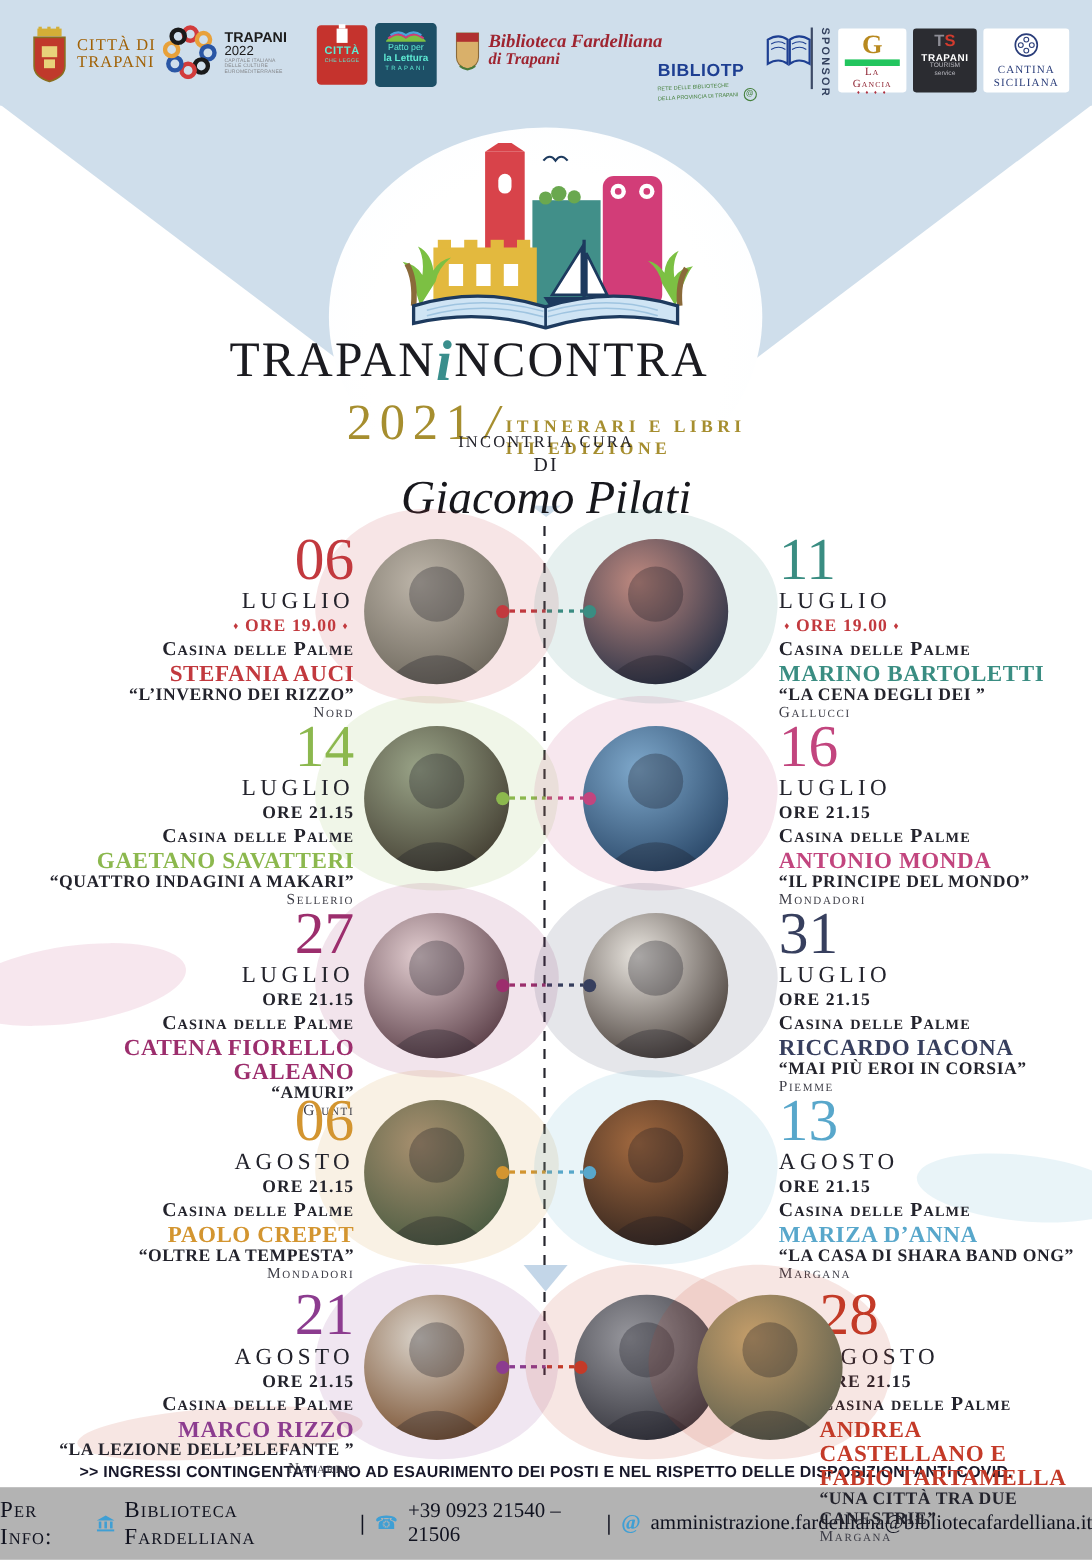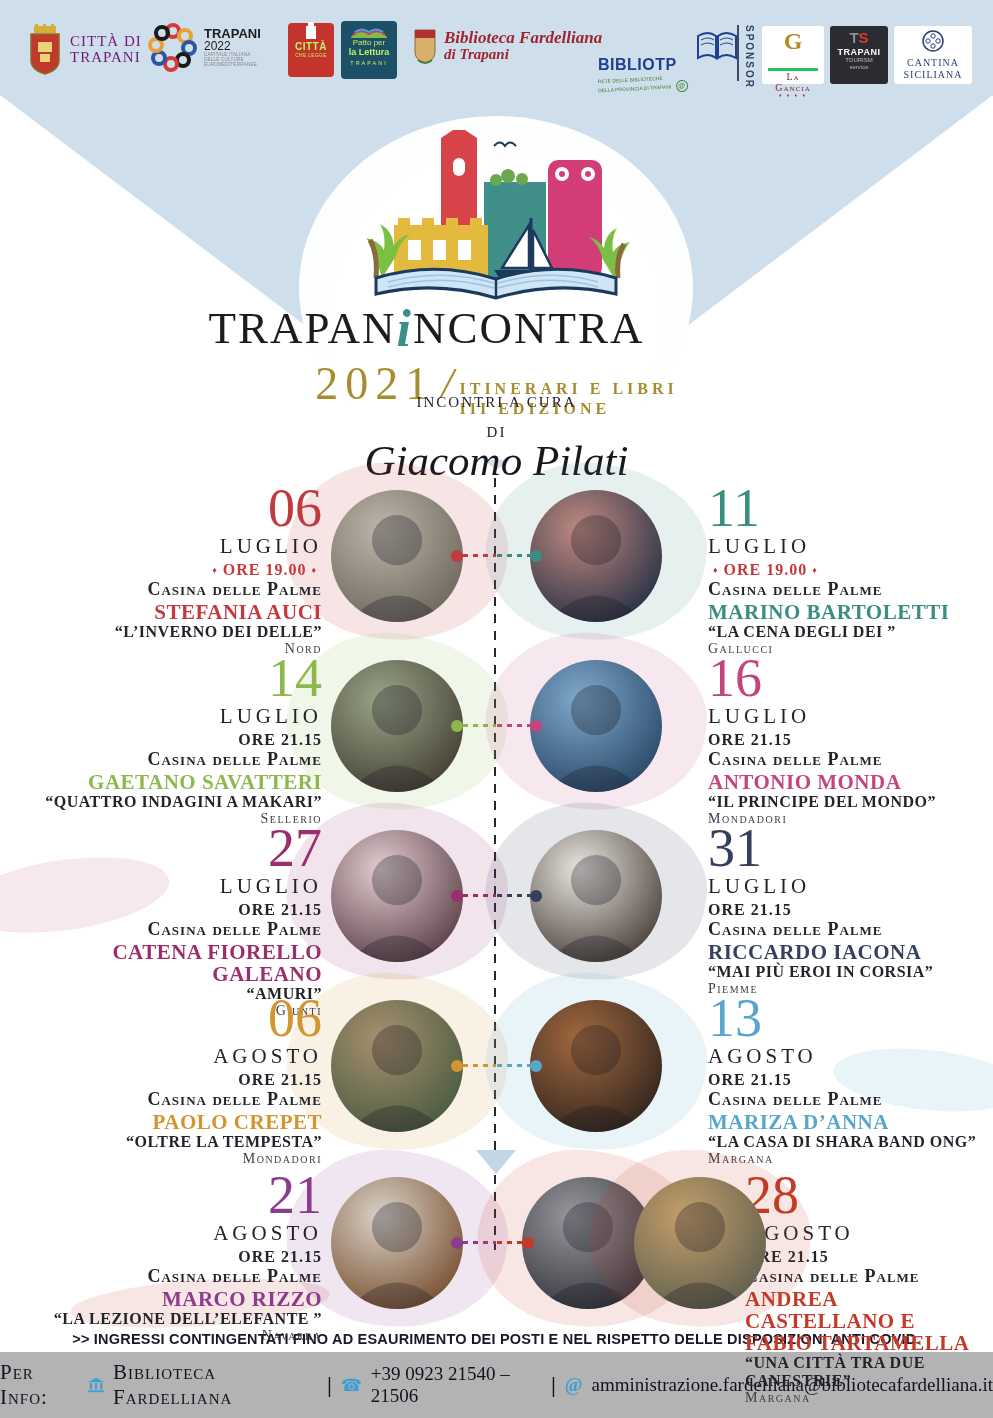--- a/index.html
+++ b/index.html
@@ -8,26 +8,26 @@
   
   .band{position:absolute;left:0;top:0;width:993px;height:96px;background:#cfdeeb;}
   .vshape{position:absolute;left:0;top:95px;width:993px;height:375px;background:#cfdeeb;
           clip-path:polygon(0 0,100% 0,50% 100%);}
   .dome{position:absolute;left:299px;top:116px;width:394px;height:344px;border-radius:50%;
         background:radial-gradient(ellipse at 50% 60%,#ffffff 58%,#fdfeff 78%,#eef3f9 92%,#e2ebf3 100%);}
   
   .lg{position:absolute;display:flex;align-items:center;gap:6px;}
   .lgtxt{line-height:1.05;}
   .lg1{left:26px;top:24px;}
-  .lg1 .l{font-size:15px;letter-spacing:1px;color:#701a75;}
+  .lg1 .l{font-size:15px;letter-spacing:1px;color:#a16207;}
   .lg2{left:148px;top:22px;}
   .lg2 .nm{font-family:"Liberation Sans",sans-serif;font-weight:bold;font-size:13px;color:#1c1c1c;}
   .lg2 .yr{font-family:"Liberation Sans",sans-serif;font-size:12px;color:#1c1c1c;}
   .lg2 .sb{font-family:"Liberation Sans",sans-serif;font-size:4.6px;color:#86888c;letter-spacing:.2px;}
-  .lgbox{border-radius:4px;color:#bef264;text-align:center;font-family:"Liberation Sans",sans-serif;}
+  .lgbox{border-radius:4px;color:#5eead4;text-align:center;font-family:"Liberation Sans",sans-serif;}
   .lg3{left:288px;top:23px;width:46px;height:54px;background:#c5332d;padding-top:2px;box-sizing:border-box;}
   .lg3 .tower{width:10px;height:13px;background:#fff;margin:1px auto 2px;position:relative;}
   .lg3 .tower:before{content:"";position:absolute;left:2px;top:-4px;width:6px;height:4px;background:#fff;}
   .lg3 .b1{font-weight:bold;font-size:10px;letter-spacing:.5px;}
   .lg3 .b2{font-size:4.8px;letter-spacing:.4px;margin-top:1px;}
   .lg4{left:341px;top:21px;width:56px;height:58px;background:#1d4f66;overflow:hidden;}
   .lg4 svg{display:block;margin:2px auto 0;}
   .lg4 .p1{font-size:8px;line-height:1.1;}
   .lg4 .p2{font-weight:bold;font-size:9px;line-height:1.1;}
   .lg4 .p3{font-size:5.5px;letter-spacing:2px;margin-top:2px;}
@@ -38,42 +38,42 @@
   .lg6 .bn{font-family:"Liberation Sans",sans-serif;font-weight:bold;font-size:16px;color:#1e3f92;letter-spacing:.5px;margin-top:28px;}
   .lg6 .stamp{font-family:"Liberation Sans",sans-serif;font-size:5px;color:#45803c;transform:rotate(-3deg);line-height:1.2;margin-top:2px;}
   .lg6 .atc{display:inline-block;border:1px solid #45803c;border-radius:50%;width:10px;height:10px;line-height:10px;text-align:center;color:#45803c;font-size:7px;margin-left:3px;}
   .spdivider{position:absolute;left:737px;top:25px;width:2px;height:56px;background:#3c4a66;}
   .spvert{position:absolute;left:744px;top:25px;height:58px;writing-mode:vertical-rl;
           font-family:"Liberation Sans",sans-serif;font-size:10px;letter-spacing:2px;color:#33415e;font-weight:bold;}
   .spbox{position:absolute;top:26px;height:58px;background:#fff;border-radius:3px;text-align:center;
          font-family:"Liberation Serif",serif;box-sizing:border-box;}
   .spg{left:762px;width:62px;padding-top:3px;}
   .spg .gmark{font-size:24px;font-weight:bold;color:#b8891f;line-height:1;}
-  .spg .gname{font-variant:small-caps;font-size:10px;color:#8c1f2e;letter-spacing:1px;border-top:3px solid #22c55e;margin:15px 6px 0;}
+  .spg .gname{font-variant:small-caps;font-size:10px;color:#8c1f2e;letter-spacing:1px;border-top:6px solid #22c55e;margin:1px 6px 0;}
   .spg .gstars{font-size:5px;color:#b03040;letter-spacing:2px;}
   .spt{left:830px;width:58px;background:#2b2c31;color:#fff;padding-top:4px;font-family:"Liberation Sans",sans-serif;}
   .spt .t1{font-weight:bold;font-size:15px;line-height:1;}
   .spt .t1 .mk1{color:#8d8d95;}
   .spt .t1 .mk2{color:#d23b2e;}
   .spt .tn{font-weight:bold;font-size:9px;letter-spacing:.5px;margin-top:2px;}
   .spt .ts{font-size:6px;color:#b9b9c0;line-height:1.2;}
   .spc{left:894px;width:78px;padding-top:3px;color:#2a3d7a;}
   .spc .cl{font-variant:small-caps;font-size:10px;letter-spacing:1px;line-height:1.15;}
   
   .illu{position:absolute;left:346px;top:130px;}
   .title{position:absolute;left:0;top:300px;width:853px;text-align:center;color:#1b1b20;
          font-size:45px;letter-spacing:2px;line-height:1;}
   .title .ti{color:#3a8e8c;font-style:italic;font-size:52px;font-weight:bold;position:relative;top:3px;}
   .yearrow{position:absolute;left:0;top:348px;width:993px;display:flex;justify-content:center;align-items:center;gap:6px;color:#a68e2f;}
   .yearrow .yr{font-size:46px;letter-spacing:7px;line-height:1;}
   .yearrow .sl{font-size:44px;font-style:italic;line-height:1;}
   .yearrow .tg{text-align:left;font-weight:bold;font-size:16px;letter-spacing:4px;line-height:1.25;margin-top:31px;}
   .curwrap{position:absolute;left:0;top:394px;width:993px;text-align:center;color:#22222a;}
   .cur1{font-size:15px;letter-spacing:2px;}
-  .cur2{font-size:15px;letter-spacing:2px;margin-top:13px;}
+  .cur2{font-size:18px;letter-spacing:2px;margin-top:1px;}
   .curname{font-style:italic;font-size:43px;line-height:1;margin-top:-2px;color:#17171c;}
   
   .vline{position:absolute;left:494px;top:478px;width:2px;height:772px;
          background:repeating-linear-gradient(180deg,#26262e 0 9px,transparent 9px 17px);}
   .event{position:absolute;left:0;width:993px;height:166px;}
   .etext{position:absolute;top:10px;z-index:3;}
   .etext.sideleft{left:10px;width:312px;text-align:right;}
   .etext.sideright{left:708px;width:308px;text-align:left;}
   .etext.sideright5{left:745px;width:242px;text-align:left;}
   .eday{font-size:54px;line-height:.95;color:var(--accent);}
@@ -288,21 +288,21 @@
   <div class="streak" style="right:-30px;top:1050px;width:190px;height:60px;background:#58a7cb;transform:rotate(6deg);"></div>
   <div class="streak" style="left:70px;top:1280px;width:260px;height:46px;background:#c43a28;transform:rotate(-4deg);"></div>
 
   <div class="event" style="top: 473px; --accent: #c2393e; --timecol: #c2393e; --p1: #bdb5a9; --p2: #6f695e;">
     <div class="etext sideleft">
       <div class="eday">06</div>
       <div class="emonth">LUGLIO</div>
       <div class="etime"><span class="tb">♦</span><span>ORE 19.00</span><span class="tb">♦</span></div>
       <div class="evenue">Casina delle Palme</div>
       <div class="eauthor">STEFANIA AUCI</div>
-      <div class="ebook">“L’INVERNO DEI DELLE”</div>
+      <div class="ebook">“L’INVERNO DEI RIZZO”</div>
       <div class="epub">Nord</div>
     </div>
     <div class="ephoto pleft">
         <div class="pimg">
           <svg class="sil" viewBox="0 0 100 100">
             <circle cx="50" cy="38" r="19"></circle>
             <path d="M10 104 Q50 56 90 104 Z"></path>
           </svg>
         </div>
       </div>

